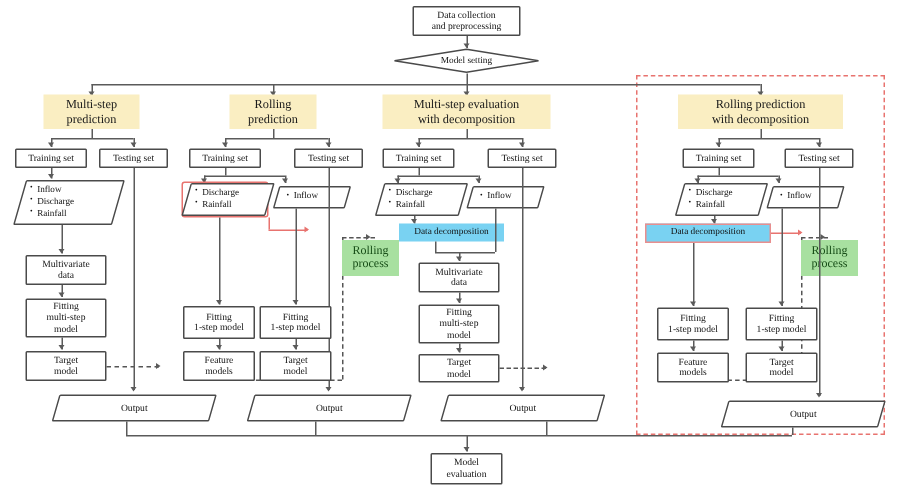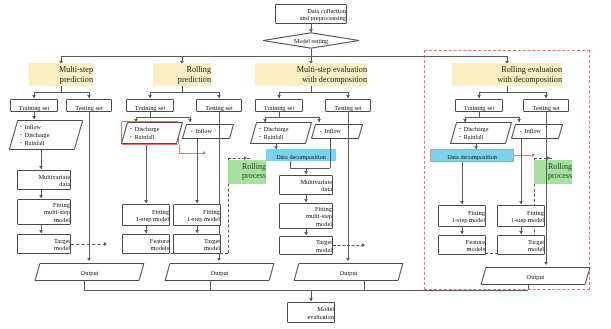--- a/index.html
+++ b/index.html
@@ -1,20 +1,20 @@
 <!DOCTYPE html>
 <html><head>
 <meta charset="utf-8">
 <style>
   html,body{margin:0;padding:0;background:#ffffff;}
   body{font-family:"Liberation Serif", serif;}
   #canvas{position:relative;width:611px;height:329px;background:#fff;overflow:hidden;}
 
   
-  .node{position:absolute;box-sizing:border-box;display:flex;align-items:flex-end;
+  .node{position:absolute;box-sizing:border-box;display:flex;align-items:center;
         justify-content:center;text-align:center;color:#111;line-height:1.12;
         font-size:6.4px;}
   .boxn{border:1px solid #4a4a4a;background:#fff;border-radius:1px;}
 
   
   .stage{background:#faeec2;border:none;font-size:8.2px;color:#1a1a1a;}
 
   
   .green{background:#a8e0a0;border:none;color:#174d17;font-size:8px;}
 
@@ -105,21 +105,21 @@
   </div>
   <div class="node stage" style="left:153px;top:63px;width:58px;height:23px;flex-direction:column;">
     <span>Rolling</span>
     <span>prediction</span>
   </div>
   <div class="node stage" style="left:255px;top:63px;width:112px;height:23px;flex-direction:column;">
     <span>Multi-step evaluation</span>
     <span>with decomposition</span>
   </div>
   <div class="node stage" style="left:452px;top:63px;width:110px;height:23px;flex-direction:column;">
-    <span>Rolling evaluation</span>
+    <span>Rolling prediction</span>
     <span>with decomposition</span>
   </div>
 
   <div class="ln lnv" style="left:61px;top:86px;height:6px;"></div>
   <div class="ln lnh" style="left:34px;top:92px;width:55px;"></div>
   <div class="ln lnv" style="left:34px;top:92px;height:6px;"></div>
   <div class="arw dn" style="left:31.6px;top:95px;"></div>
   <div class="ln lnv" style="left:89px;top:92px;height:6px;"></div>
   <div class="arw dn" style="left:86.6px;top:95px;"></div>
 

